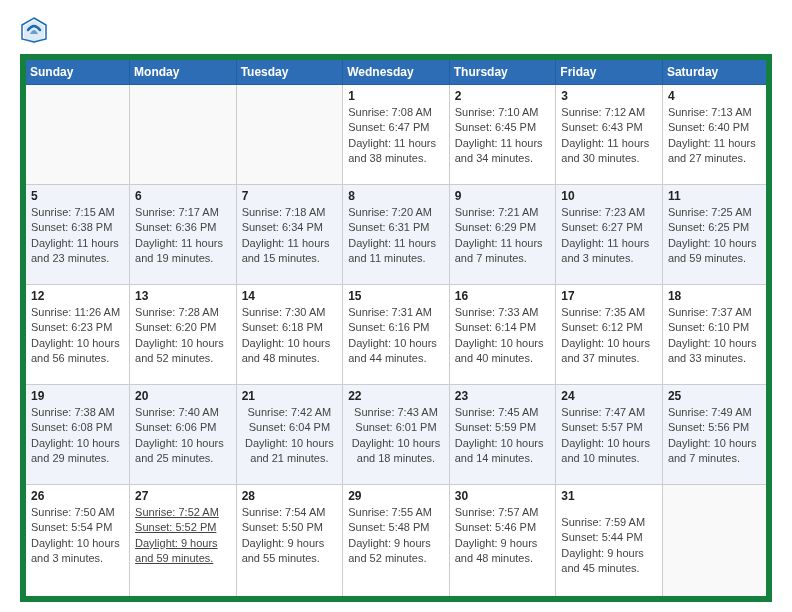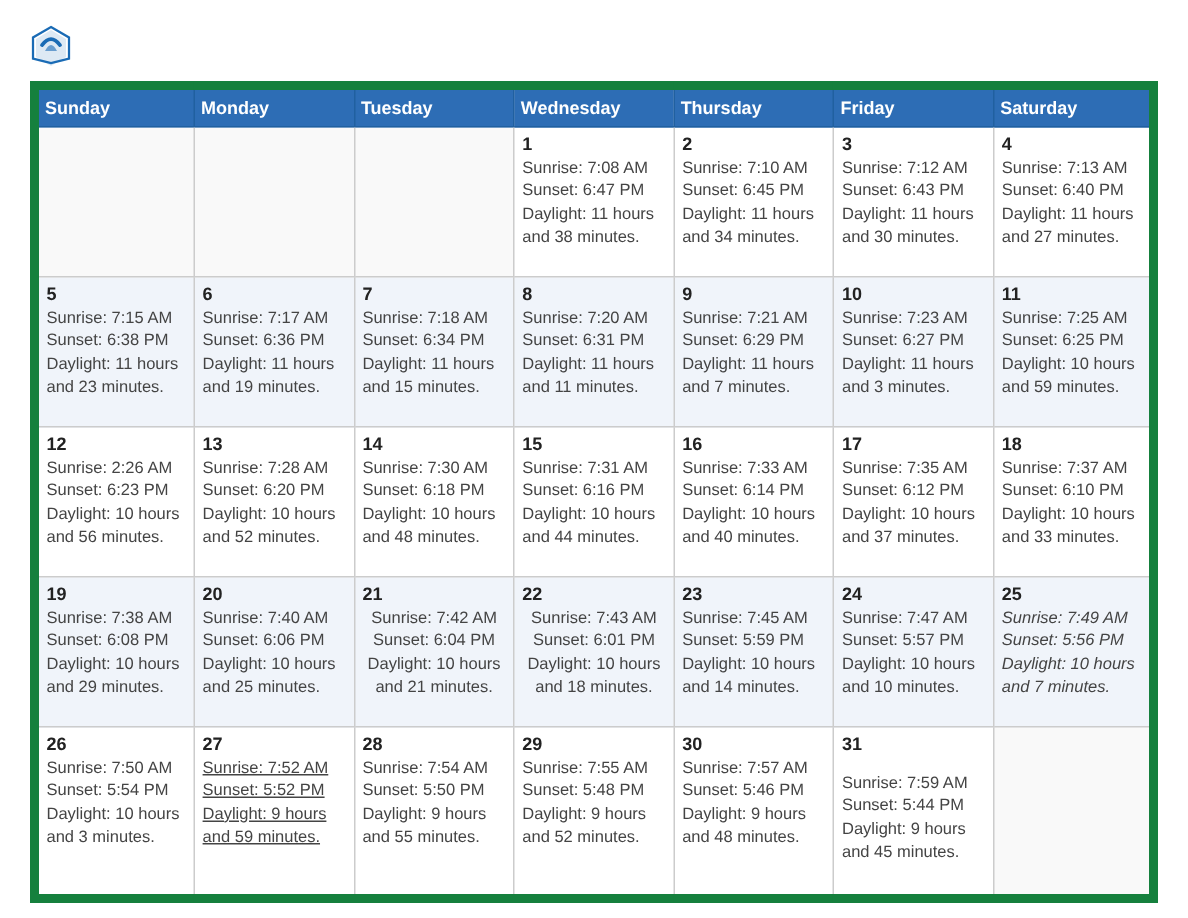--- a/index.html
+++ b/index.html
@@ -203,21 +203,21 @@
           <td>
             <span class="day-number">11</span>
             <div class="day-info" style="white-space: pre-line;">Sunrise: 7:25 AM
 Sunset: 6:25 PM
 Daylight: 10 hours and 59 minutes.</div>
           </td>
         </tr>
         <tr>
           <td>
             <span class="day-number">12</span>
-            <div class="day-info" style="white-space: pre-line;">Sunrise: 2:26 AM
+            <div class="day-info" style="white-space: pre-line;">Sunrise: 11:26 AM
 Sunset: 6:23 PM
 Daylight: 10 hours and 56 minutes.</div>
           </td>
           <td>
             <span class="day-number">13</span>
             <div class="day-info" style="white-space: pre-line;">Sunrise: 7:28 AM
 Sunset: 6:20 PM
 Daylight: 10 hours and 52 minutes.</div>
           </td>
           <td>
@@ -283,21 +283,21 @@
 Daylight: 10 hours and 14 minutes.</div>
           </td>
           <td>
             <span class="day-number">24</span>
             <div class="day-info" style="white-space: pre-line;">Sunrise: 7:47 AM
 Sunset: 5:57 PM
 Daylight: 10 hours and 10 minutes.</div>
           </td>
           <td>
             <span class="day-number">25</span>
-            <div class="day-info" style="white-space: pre-line; font-style: italic;">Sunrise: 7:49 AM
+            <div class="day-info" style="white-space: pre-line;">Sunrise: 7:49 AM
 Sunset: 5:56 PM
 Daylight: 10 hours and 7 minutes.</div>
           </td>
         </tr>
         <tr>
           <td>
             <span class="day-number">26</span>
             <div class="day-info" style="white-space: pre-line;">Sunrise: 7:50 AM
 Sunset: 5:54 PM
 Daylight: 10 hours and 3 minutes.</div>

